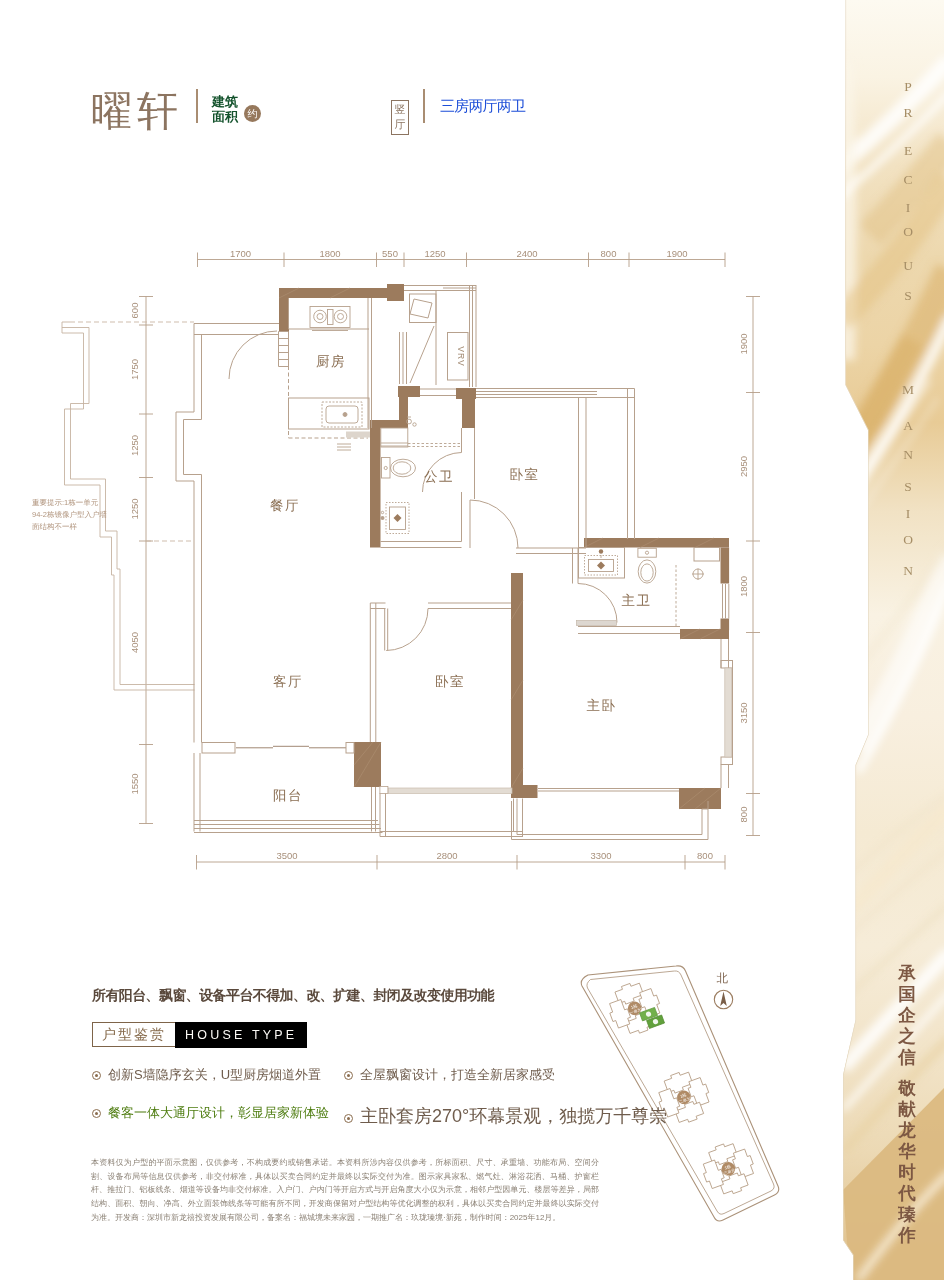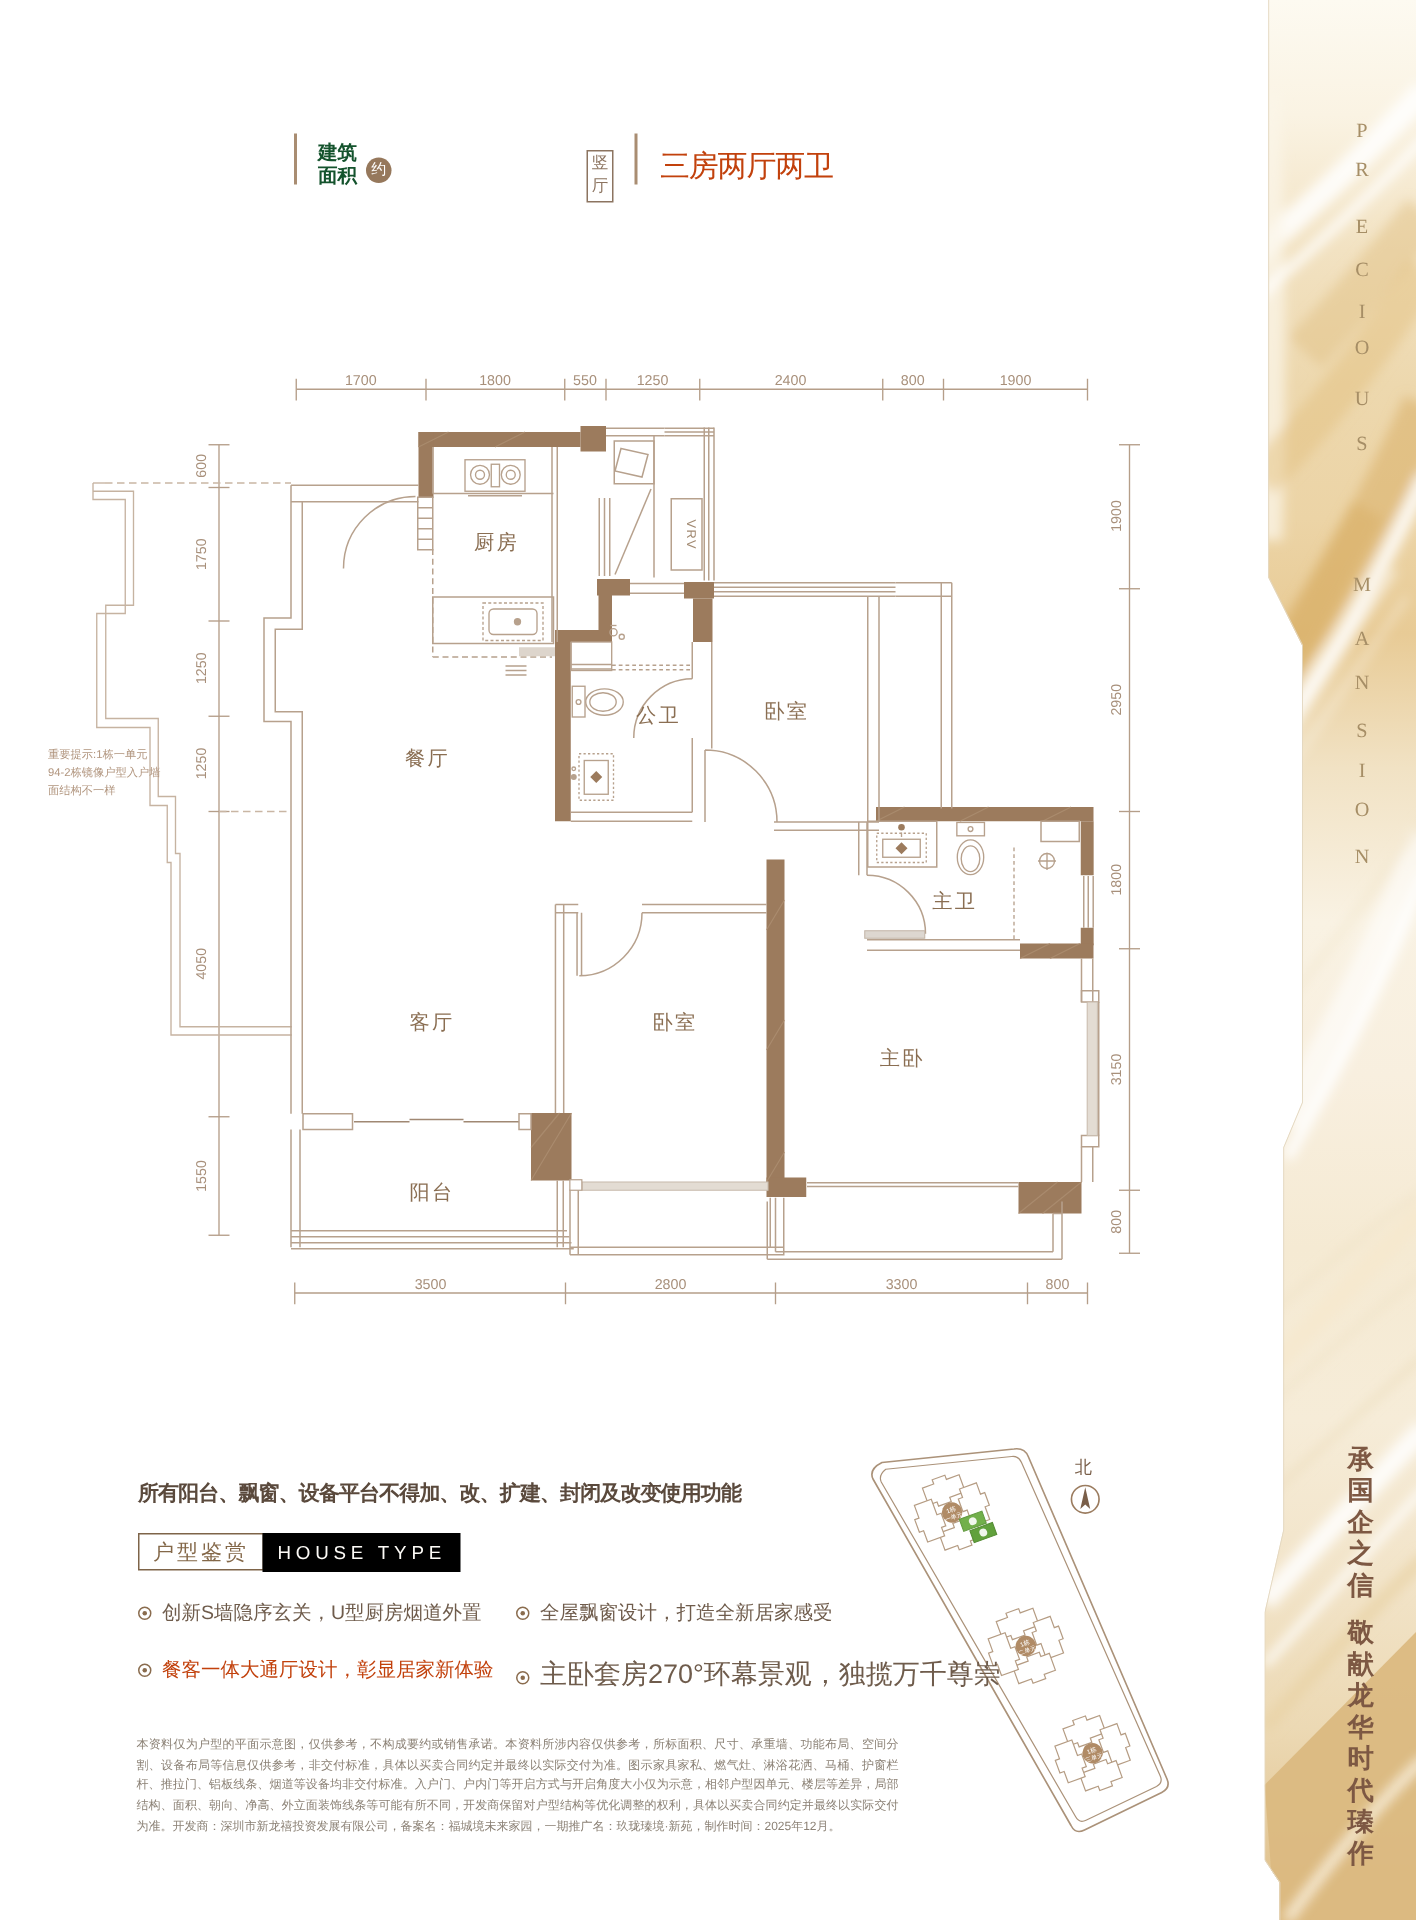--- a/index.html
+++ b/index.html
@@ -475,42 +475,43 @@
 <circle cx="0" cy="0" r="6.8" fill="#b08b66" stroke="none"></circle>
 <text x="0" y="-0.5" font-size="4.2" fill="#fff" text-anchor="middle" stroke="none">1栋</text>
 <text x="0" y="4.5" font-size="4" fill="#fff" text-anchor="middle" stroke="none">三单元</text>
 </g>
 
 <text x="716.5" y="982" font-size="11.5" fill="#7a5f49">北</text>
 <circle cx="723.5" cy="999.5" r="9.2" stroke="#9b7c5f" stroke-width="1.1" fill="none"></circle>
 <path d="M723.5,991.5 L720.2,1006 L723.5,1003 L726.8,1006 Z" fill="#7a5f49"></path>
 </svg>
 
+<div class="abs serif" style="left:91px;top:84px;font-size:41px;color:#8c7460;letter-spacing:5px;font-weight:400;">曜轩</div>
 
 <div class="abs" style="left:196px;top:89px;width:2px;height:34px;background:#a98d72;"></div>
 
 <div class="abs" style="left:212px;top:95px;font-size:13px;line-height:14.5px;color:#14532d;font-weight:bold;">建筑<br>面积</div>
 
 <div class="abs" style="left:244px;top:105px;width:17px;height:17px;border-radius:50%;background:#96785c;color:#fff;font-size:10px;line-height:17px;text-align:center;">约</div>
 
 
 <div class="abs" style="left:391px;top:100px;width:16px;height:32px;border:1px solid #8c7460;color:#8c7460;font-size:11px;line-height:15px;text-align:center;padding-top:1px;">竖<br>厅</div>
 
 <div class="abs" style="left:423px;top:89px;width:2px;height:34px;background:#a98d72;"></div>
 
-<div class="abs" style="left:440px;top:97px;font-size:20px;color:#c2410c;letter-spacing:-0.8px;font-weight:500;">三房两厅两卫</div>
+<div class="abs" style="left:440px;top:97px;font-size:15px;color:#1d4ed8;letter-spacing:-0.8px;font-weight:500;">三房两厅两卫</div>
 
 <div class="abs" style="left:92px;top:987px;font-size:14px;font-weight:bold;color:#5a493c;letter-spacing:-0.6px;">所有阳台、飘窗、设备平台不得加、改、扩建、封闭及改变使用功能</div>
 
 <div class="abs" style="left:92px;top:1022px;height:23px;border:1.5px solid #7e6449;color:#846849;font-size:14px;letter-spacing:2px;line-height:23px;padding:0 9px;">户型鉴赏</div>
 
 <div class="abs" style="left:175px;top:1022px;height:26px;background:#000000;color:#fdfbf7;font-size:12.5px;letter-spacing:3.2px;line-height:26px;padding:0 10px;">HOUSE TYPE</div>
 
 <div class="abs" style="left:92px;top:1066px;font-size:13px;color:#6f5c4c;"><span class="bdot"><i></i></span>创新S墙隐序玄关，U型厨房烟道外置</div>
 
-<div class="abs" style="left:92px;top:1104px;font-size:13px;color:#c2410c;"><span class="bdot"><i></i></span>餐客一体大通厅设计，彰显居家新体验</div>
+<div class="abs" style="left:92px;top:1104px;font-size:13px;color:#4d7c0f;"><span class="bdot"><i></i></span>餐客一体大通厅设计，彰显居家新体验</div>
 
 <div class="abs" style="left:344px;top:1066px;font-size:13px;color:#6f5c4c;"><span class="bdot"><i></i></span>全屋飘窗设计，打造全新居家感受</div>
 
 <div class="abs" style="left:344px;top:1104px;font-size:18px;color:#6f5c4c;"><span class="bdot"><i></i></span>主卧套房270°环幕景观，独揽万千尊崇</div>
 
 <div class="abs" style="left:91px;top:1156px;width:508px;font-size:8px;line-height:13.7px;color:#8b8175;text-align:justify;">本资料仅为户型的平面示意图，仅供参考，不构成要约或销售承诺。本资料所涉内容仅供参考，所标面积、尺寸、承重墙、功能布局、空间分割、设备布局等信息仅供参考，非交付标准，具体以买卖合同约定并最终以实际交付为准。图示家具家私、燃气灶、淋浴花洒、马桶、护窗栏杆、推拉门、铝板线条、烟道等设备均非交付标准。入户门、户内门等开启方式与开启角度大小仅为示意，相邻户型因单元、楼层等差异，局部结构、面积、朝向、净高、外立面装饰线条等可能有所不同，开发商保留对户型结构等优化调整的权利，具体以买卖合同约定并最终以实际交付为准。开发商：深圳市新龙禧投资发展有限公司，备案名：福城境未来家园，一期推广名：玖珑瑧境·新苑，制作时间：2025年12月。</div>
 </div>
 
 </body></html>

